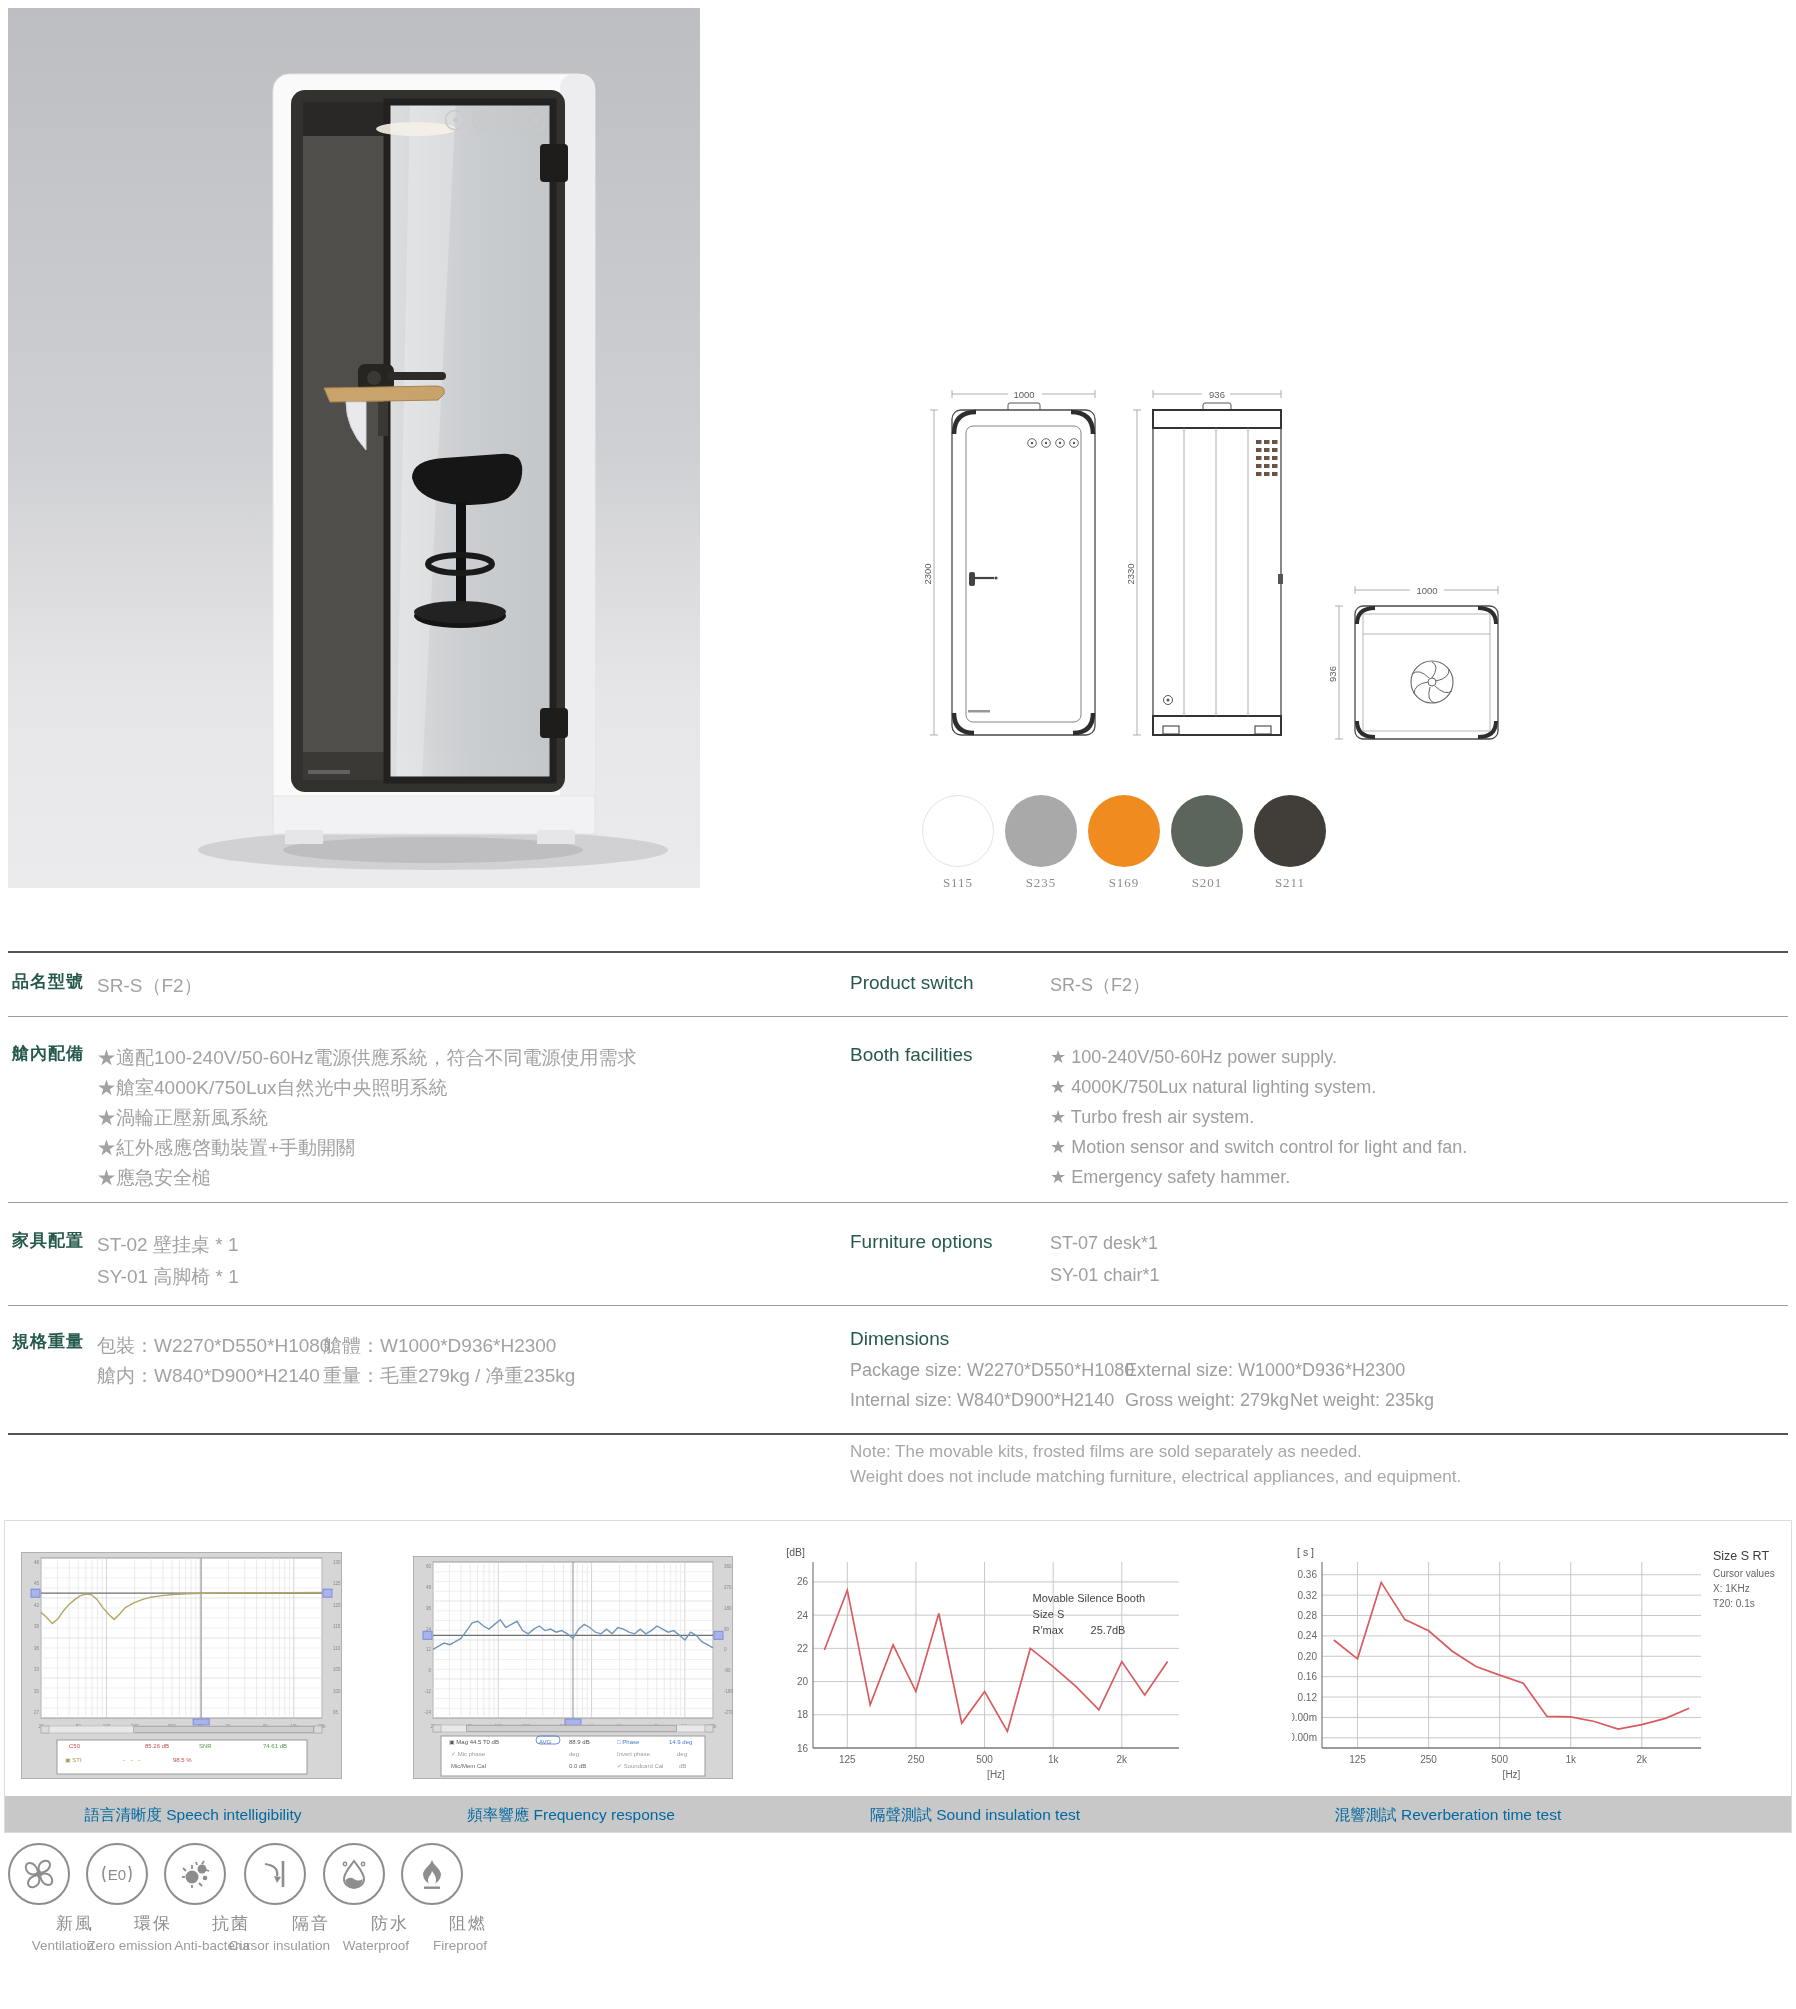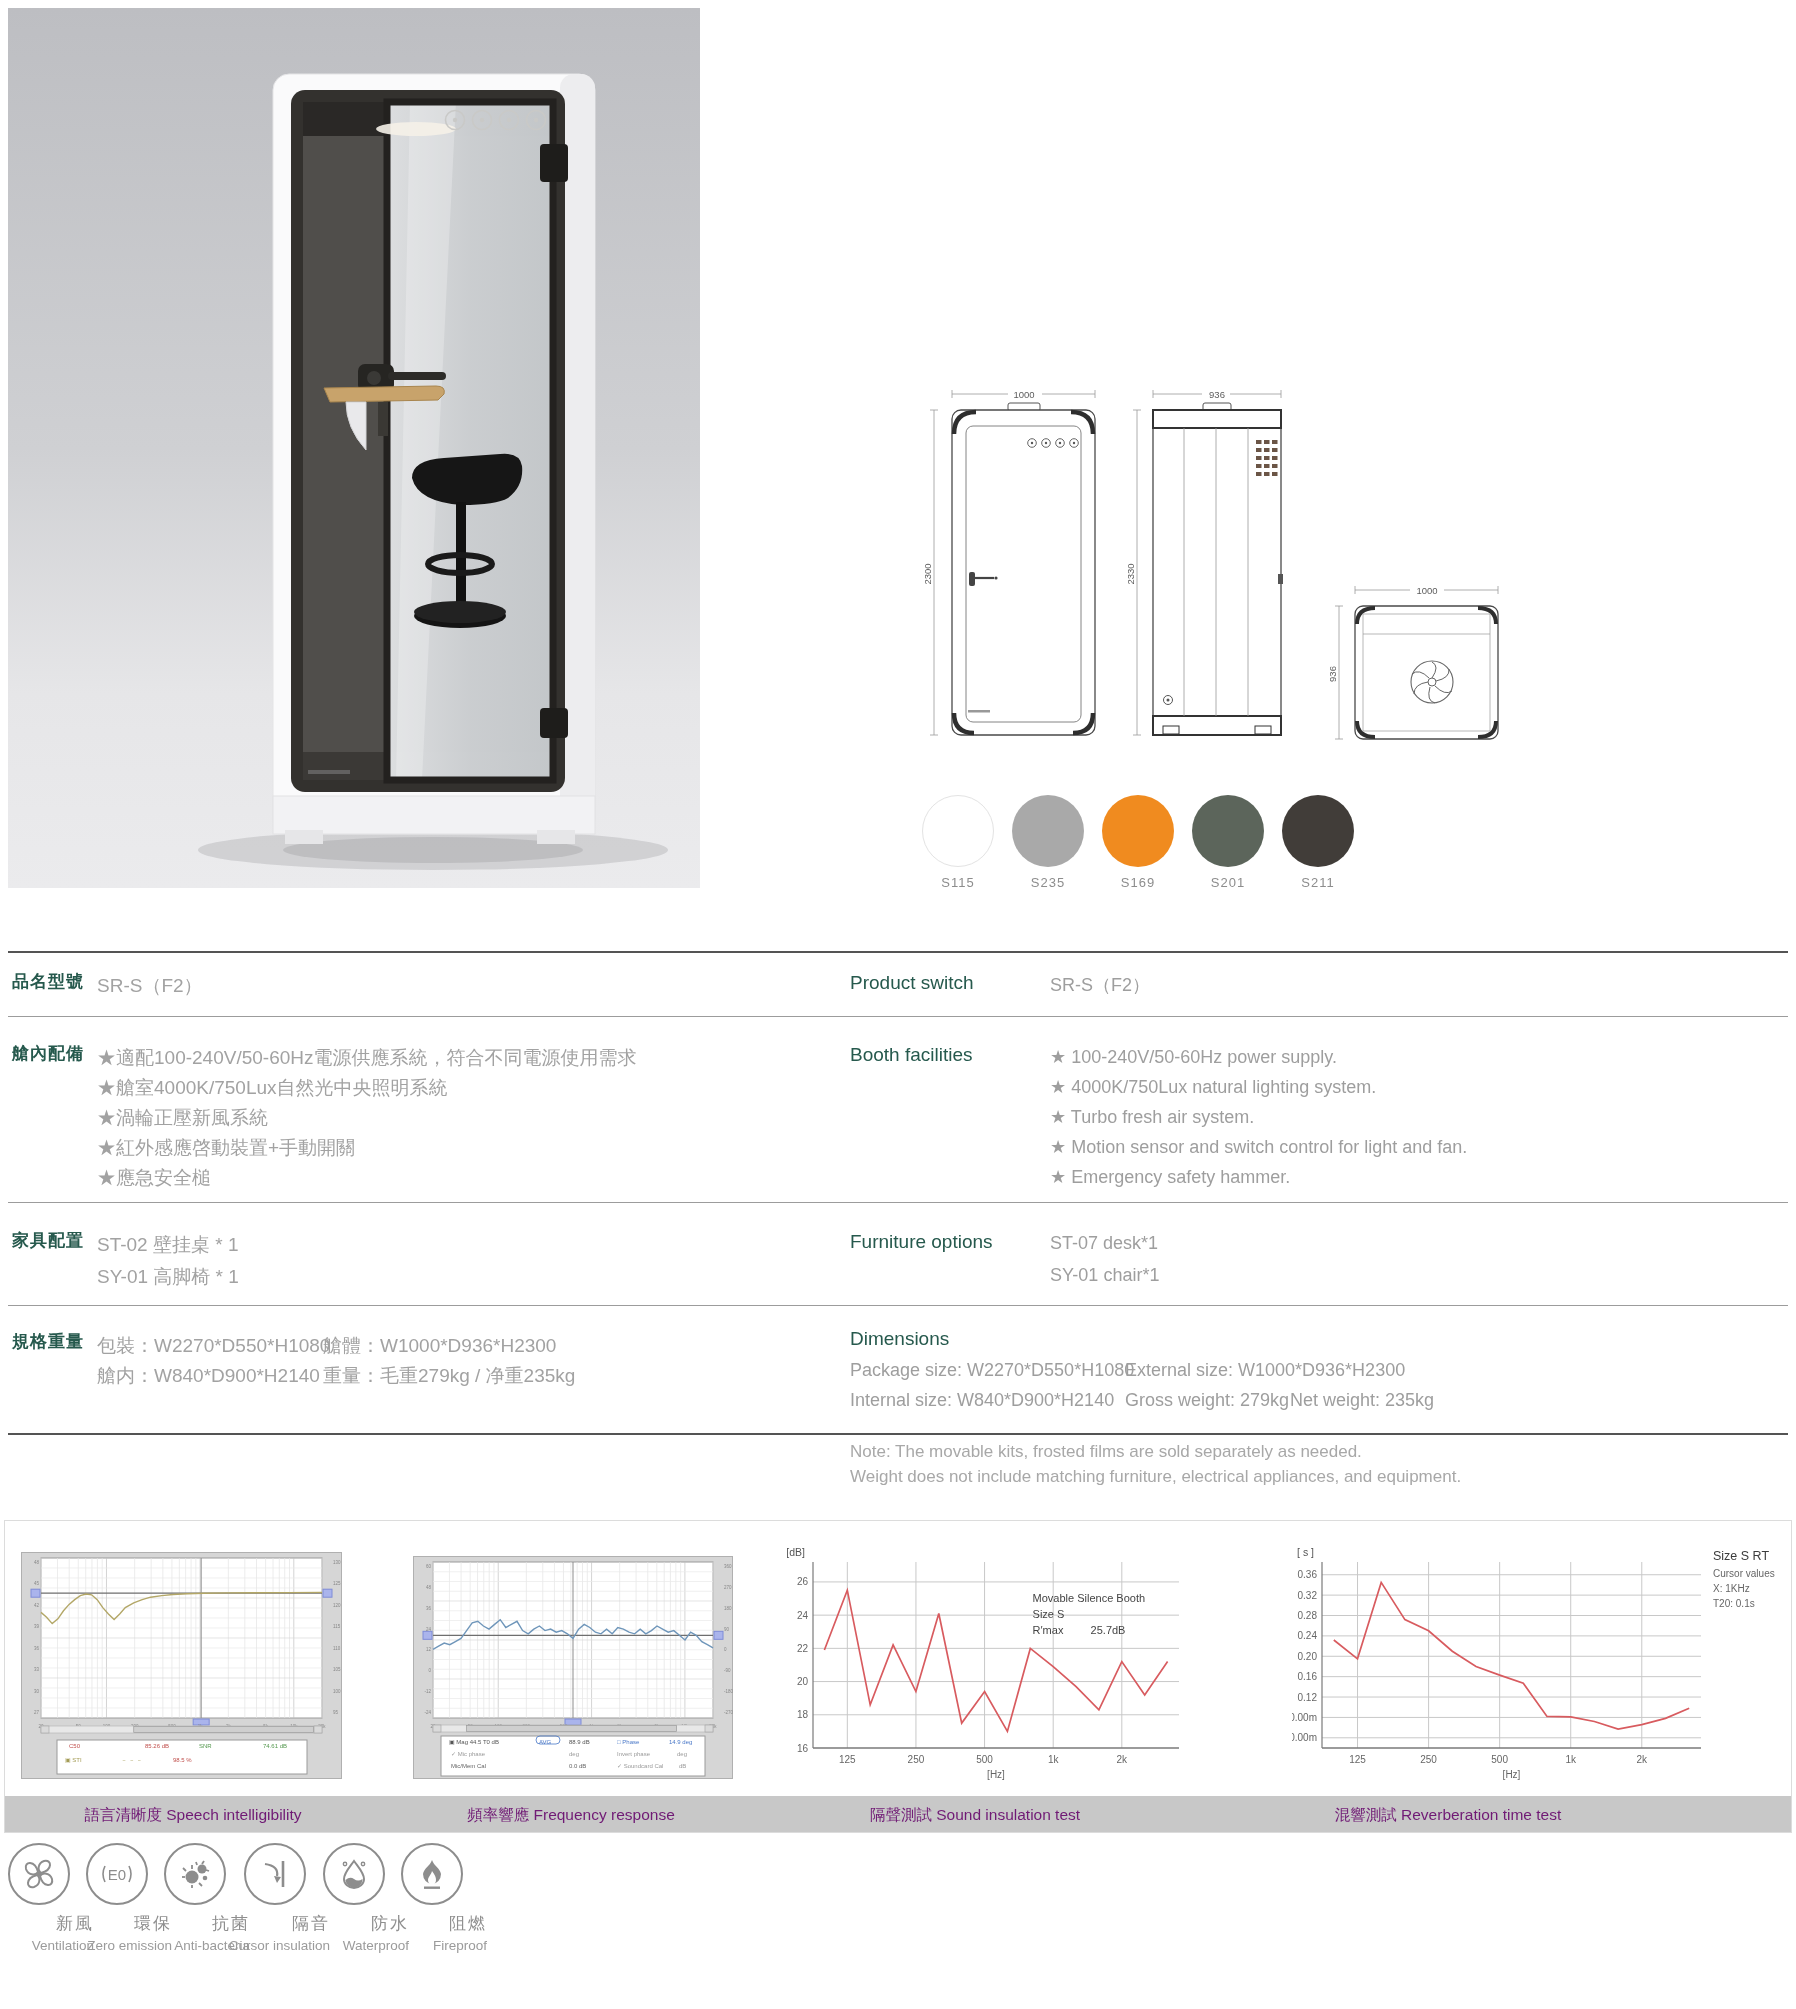--- a/index.html
+++ b/index.html
@@ -9,27 +9,27 @@
   .zh-label{color:#26594d;font-weight:bold;font-size:17px;letter-spacing:1px;}
   .en-label{color:#26594d;font-weight:500;font-size:19px;}
   .zh-body{color:#a2a2a2;font-size:19px;}
   .en-body{color:#9e9e9e;font-size:18px;}
   .note-txt{color:#a8a8a8;font-size:17px;}
   .hline{position:absolute;left:8px;width:1780px;}
   .hl-dark{height:2px;background:#545454;}
   .hl-light{height:1px;background:#9c9c9c;}
   .photo{position:absolute;left:8px;top:8px;width:692px;height:880px;}
   .drawings{position:absolute;left:920px;top:382px;width:600px;height:368px;}
-  .swatches{position:absolute;left:921px;top:795px;width:450px;height:95px;display:flex;gap:16px;}
+  .swatches{position:absolute;left:921px;top:795px;width:450px;height:95px;display:flex;gap:9px;font-family:Liberation Serif, serif;}
   .swatch-item{width:74px;text-align:center;}
   .swatch-circle{width:72px;height:72px;border-radius:50%;margin:0 auto;box-sizing:border-box;}
   .swatch-code{margin-top:8px;font-size:13px;color:#8d8d8d;letter-spacing:1px;}
   .charts-band{position:absolute;left:4px;top:1520px;width:1788px;height:313px;border:1px solid #dcdcdc;box-sizing:border-box;background:#fff;}
   .caption-bar{position:absolute;left:0;right:0;bottom:0;height:36px;background:#c8c8c8;}
-  .caption{position:absolute;top:9px;transform:translateX(-50%);font-size:15.5px;color:#701a75;white-space:nowrap;}
+  .caption{position:absolute;top:9px;transform:translateX(-50%);font-size:15.5px;color:#0369a1;white-space:nowrap;}
   .analyzer{position:absolute;}
   .feature{position:absolute;width:110px;text-align:right;}
   .feature-circle{width:62px;height:62px;border:2.5px solid #8d8d8d;border-radius:50%;margin:0 auto;
                   box-sizing:border-box;display:flex;align-items:center;justify-content:center;}
   .feature-zh{margin-top:7px;font-size:17px;color:#8f8f8f;letter-spacing:2px;}
   .feature-en{margin-top:3px;font-size:13.5px;color:#9b9b9b;letter-spacing:0;}
 </style>
 </head>
 <body>
 

